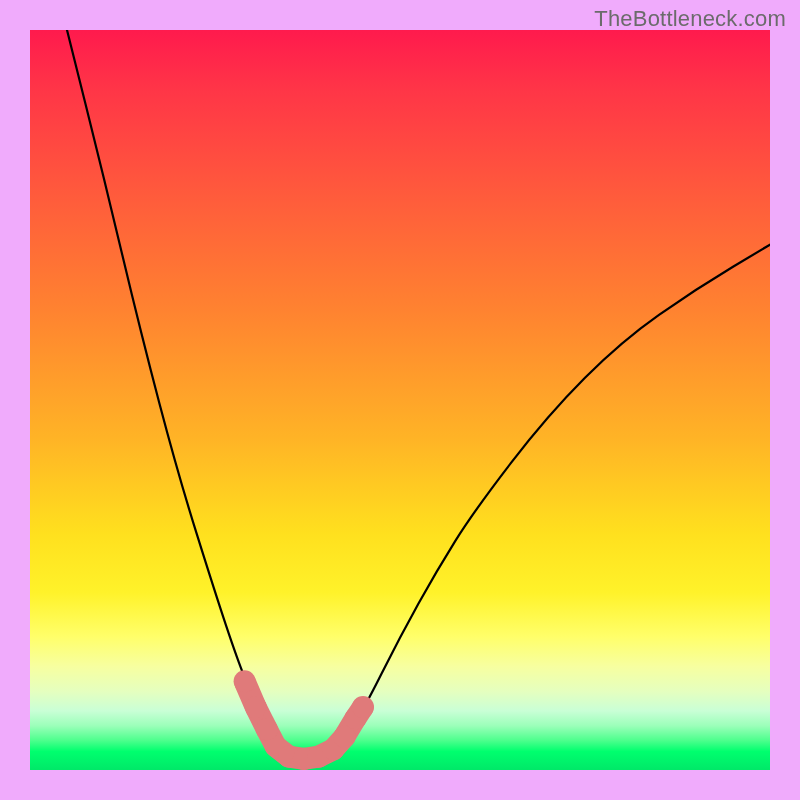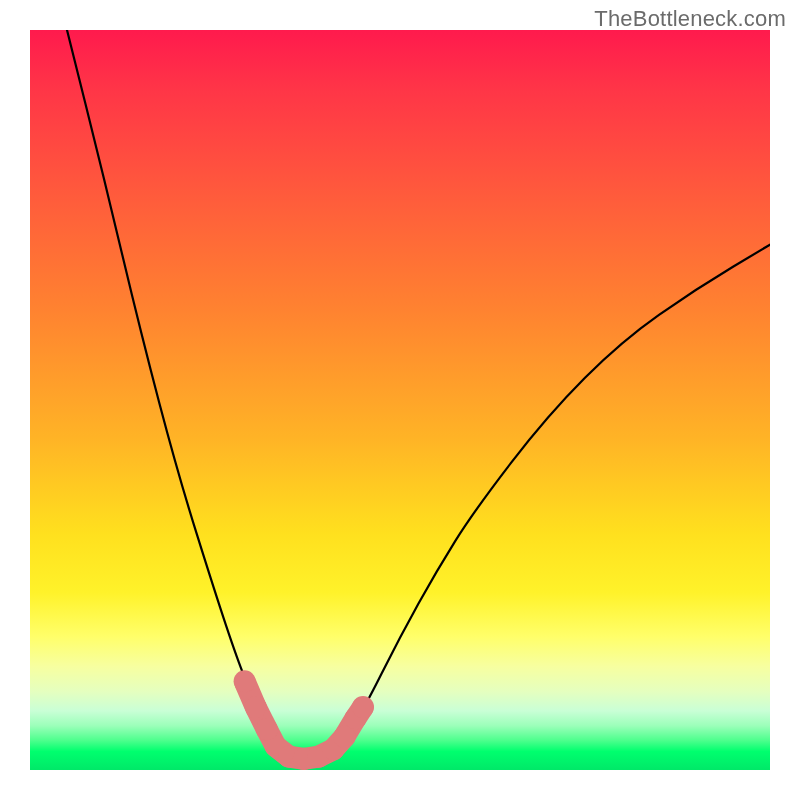--- a/index.html
+++ b/index.html
@@ -8,21 +8,21 @@
     width: 800px;
     height: 800px;
     overflow: hidden;
     background: #000;
     font-family: Arial, Helvetica, sans-serif;
   }
   .frame {
     position: relative;
     width: 800px;
     height: 800px;
-    background: #ffffff;
+    background: #f0abfc;
   }
   .plot-area {
     position: absolute;
     left: 30px;
     top: 30px;
     width: 740px;
     height: 740px;
     background: linear-gradient(to bottom,
       #ff1a4d 0%,
       #ff3547 8%,

